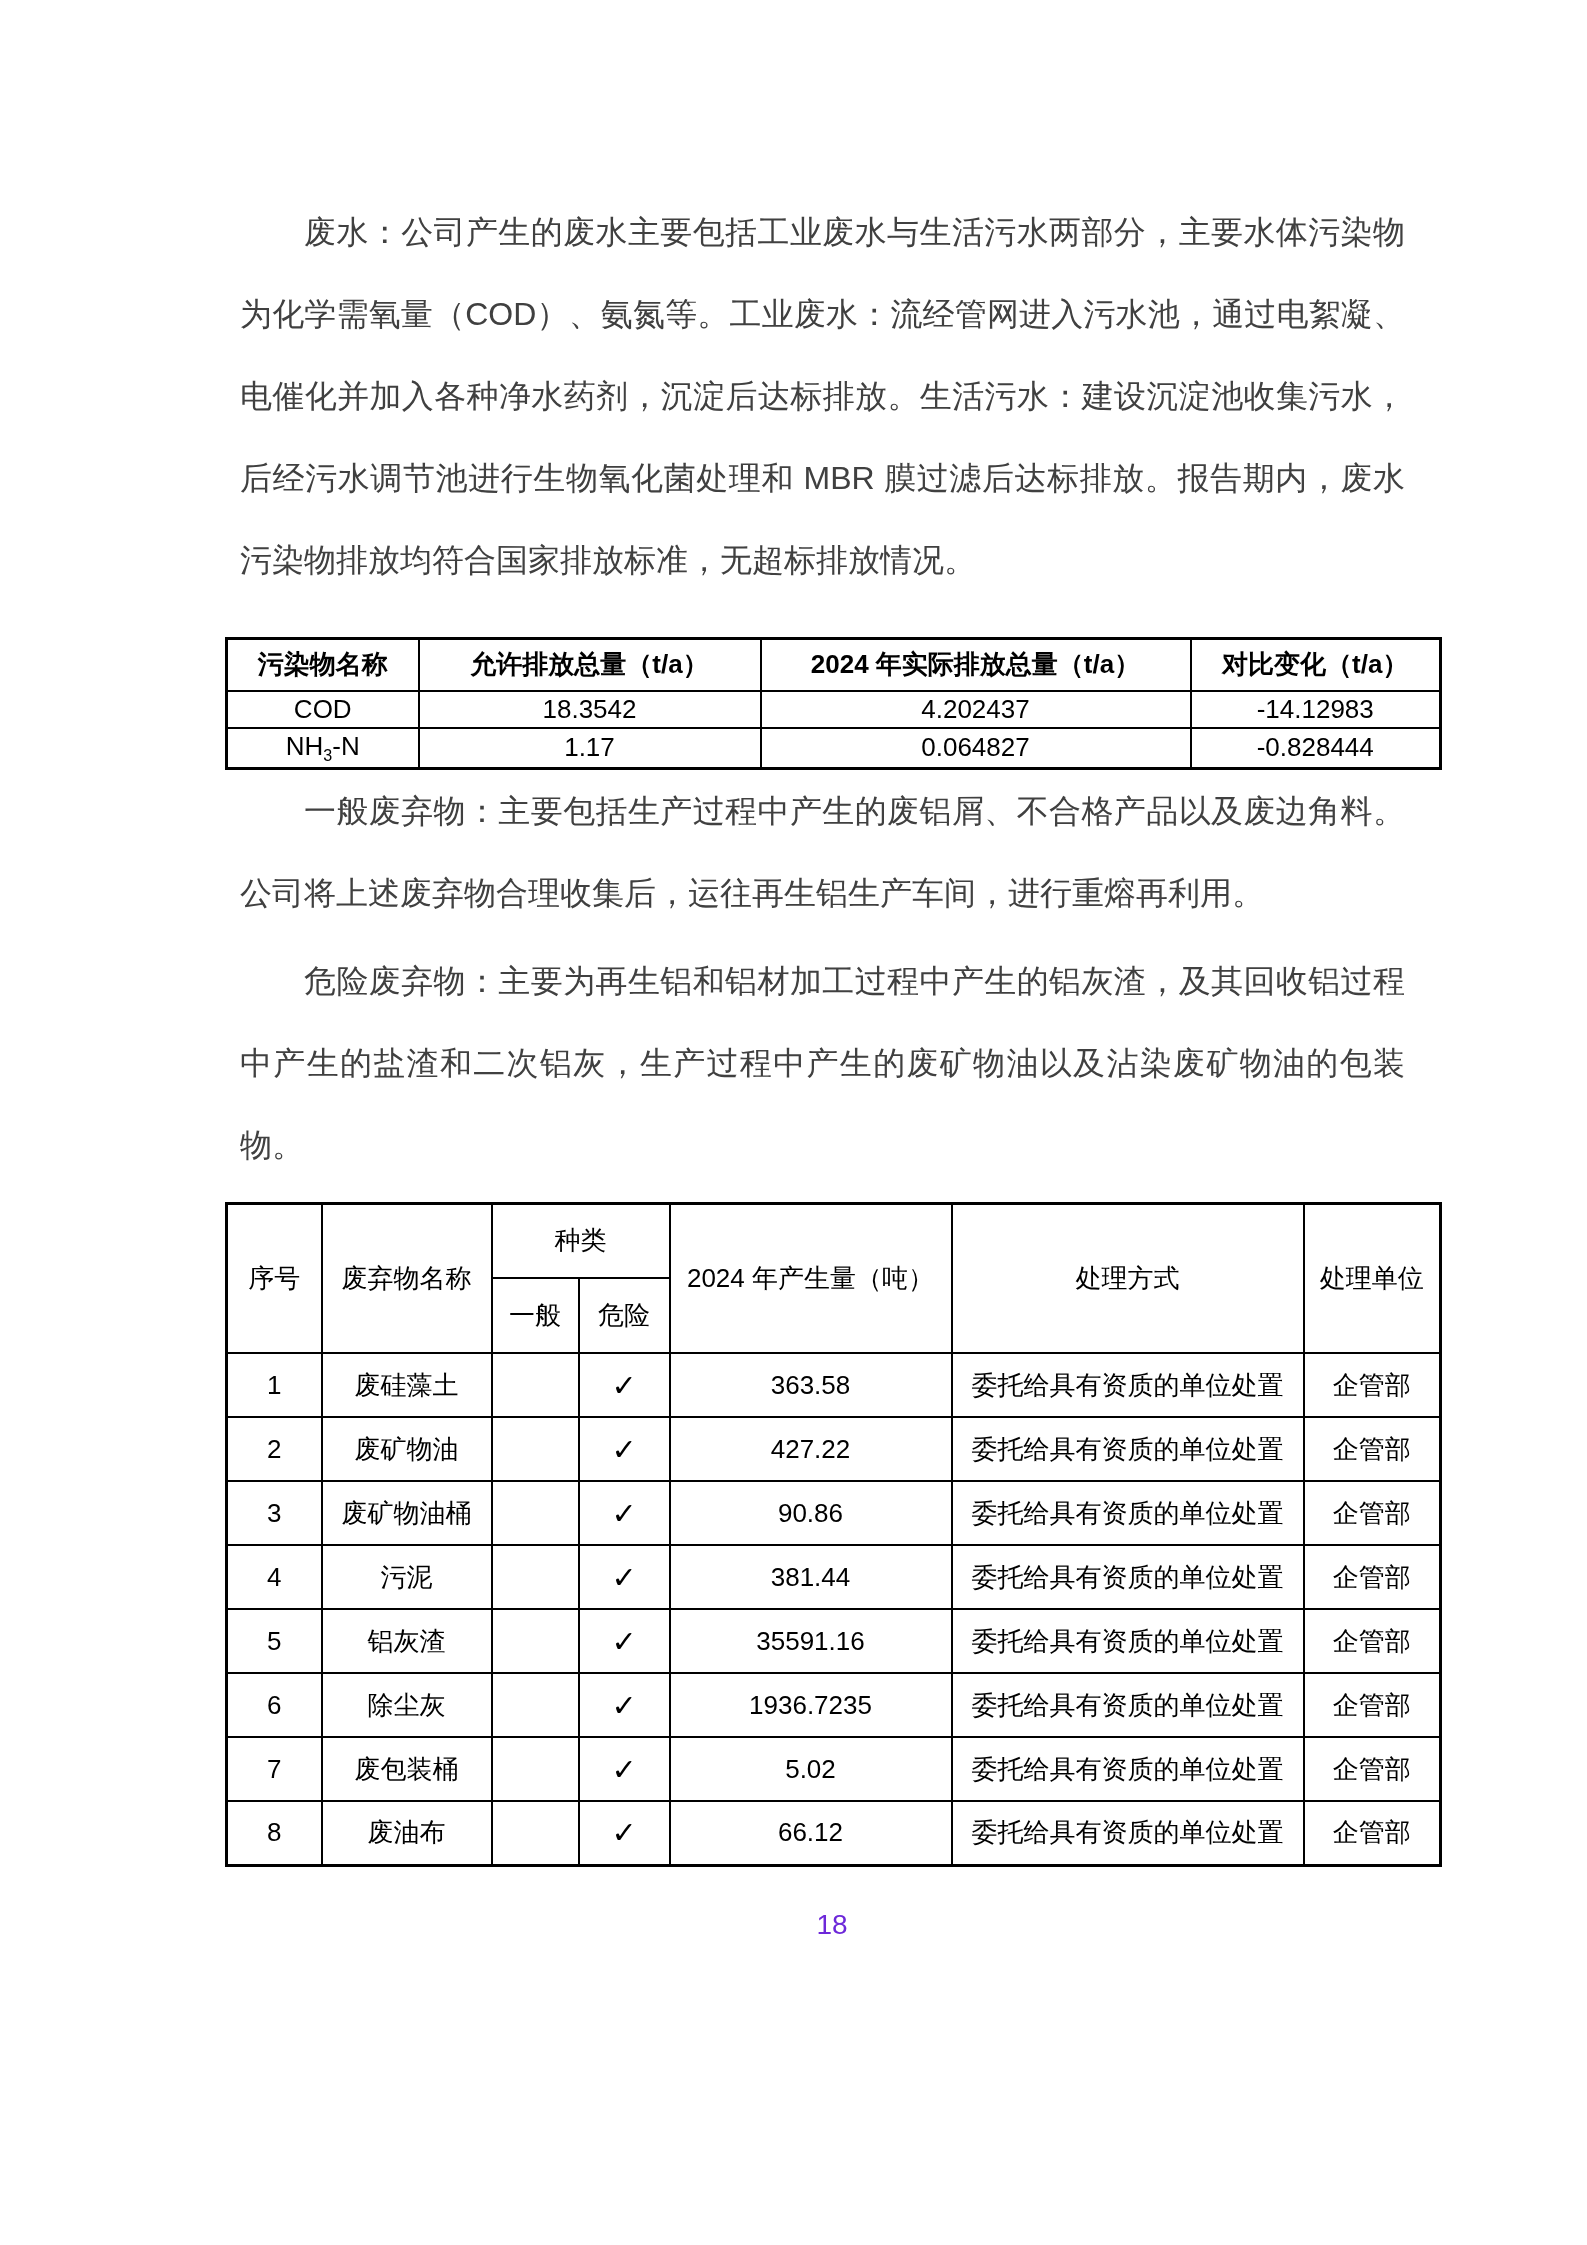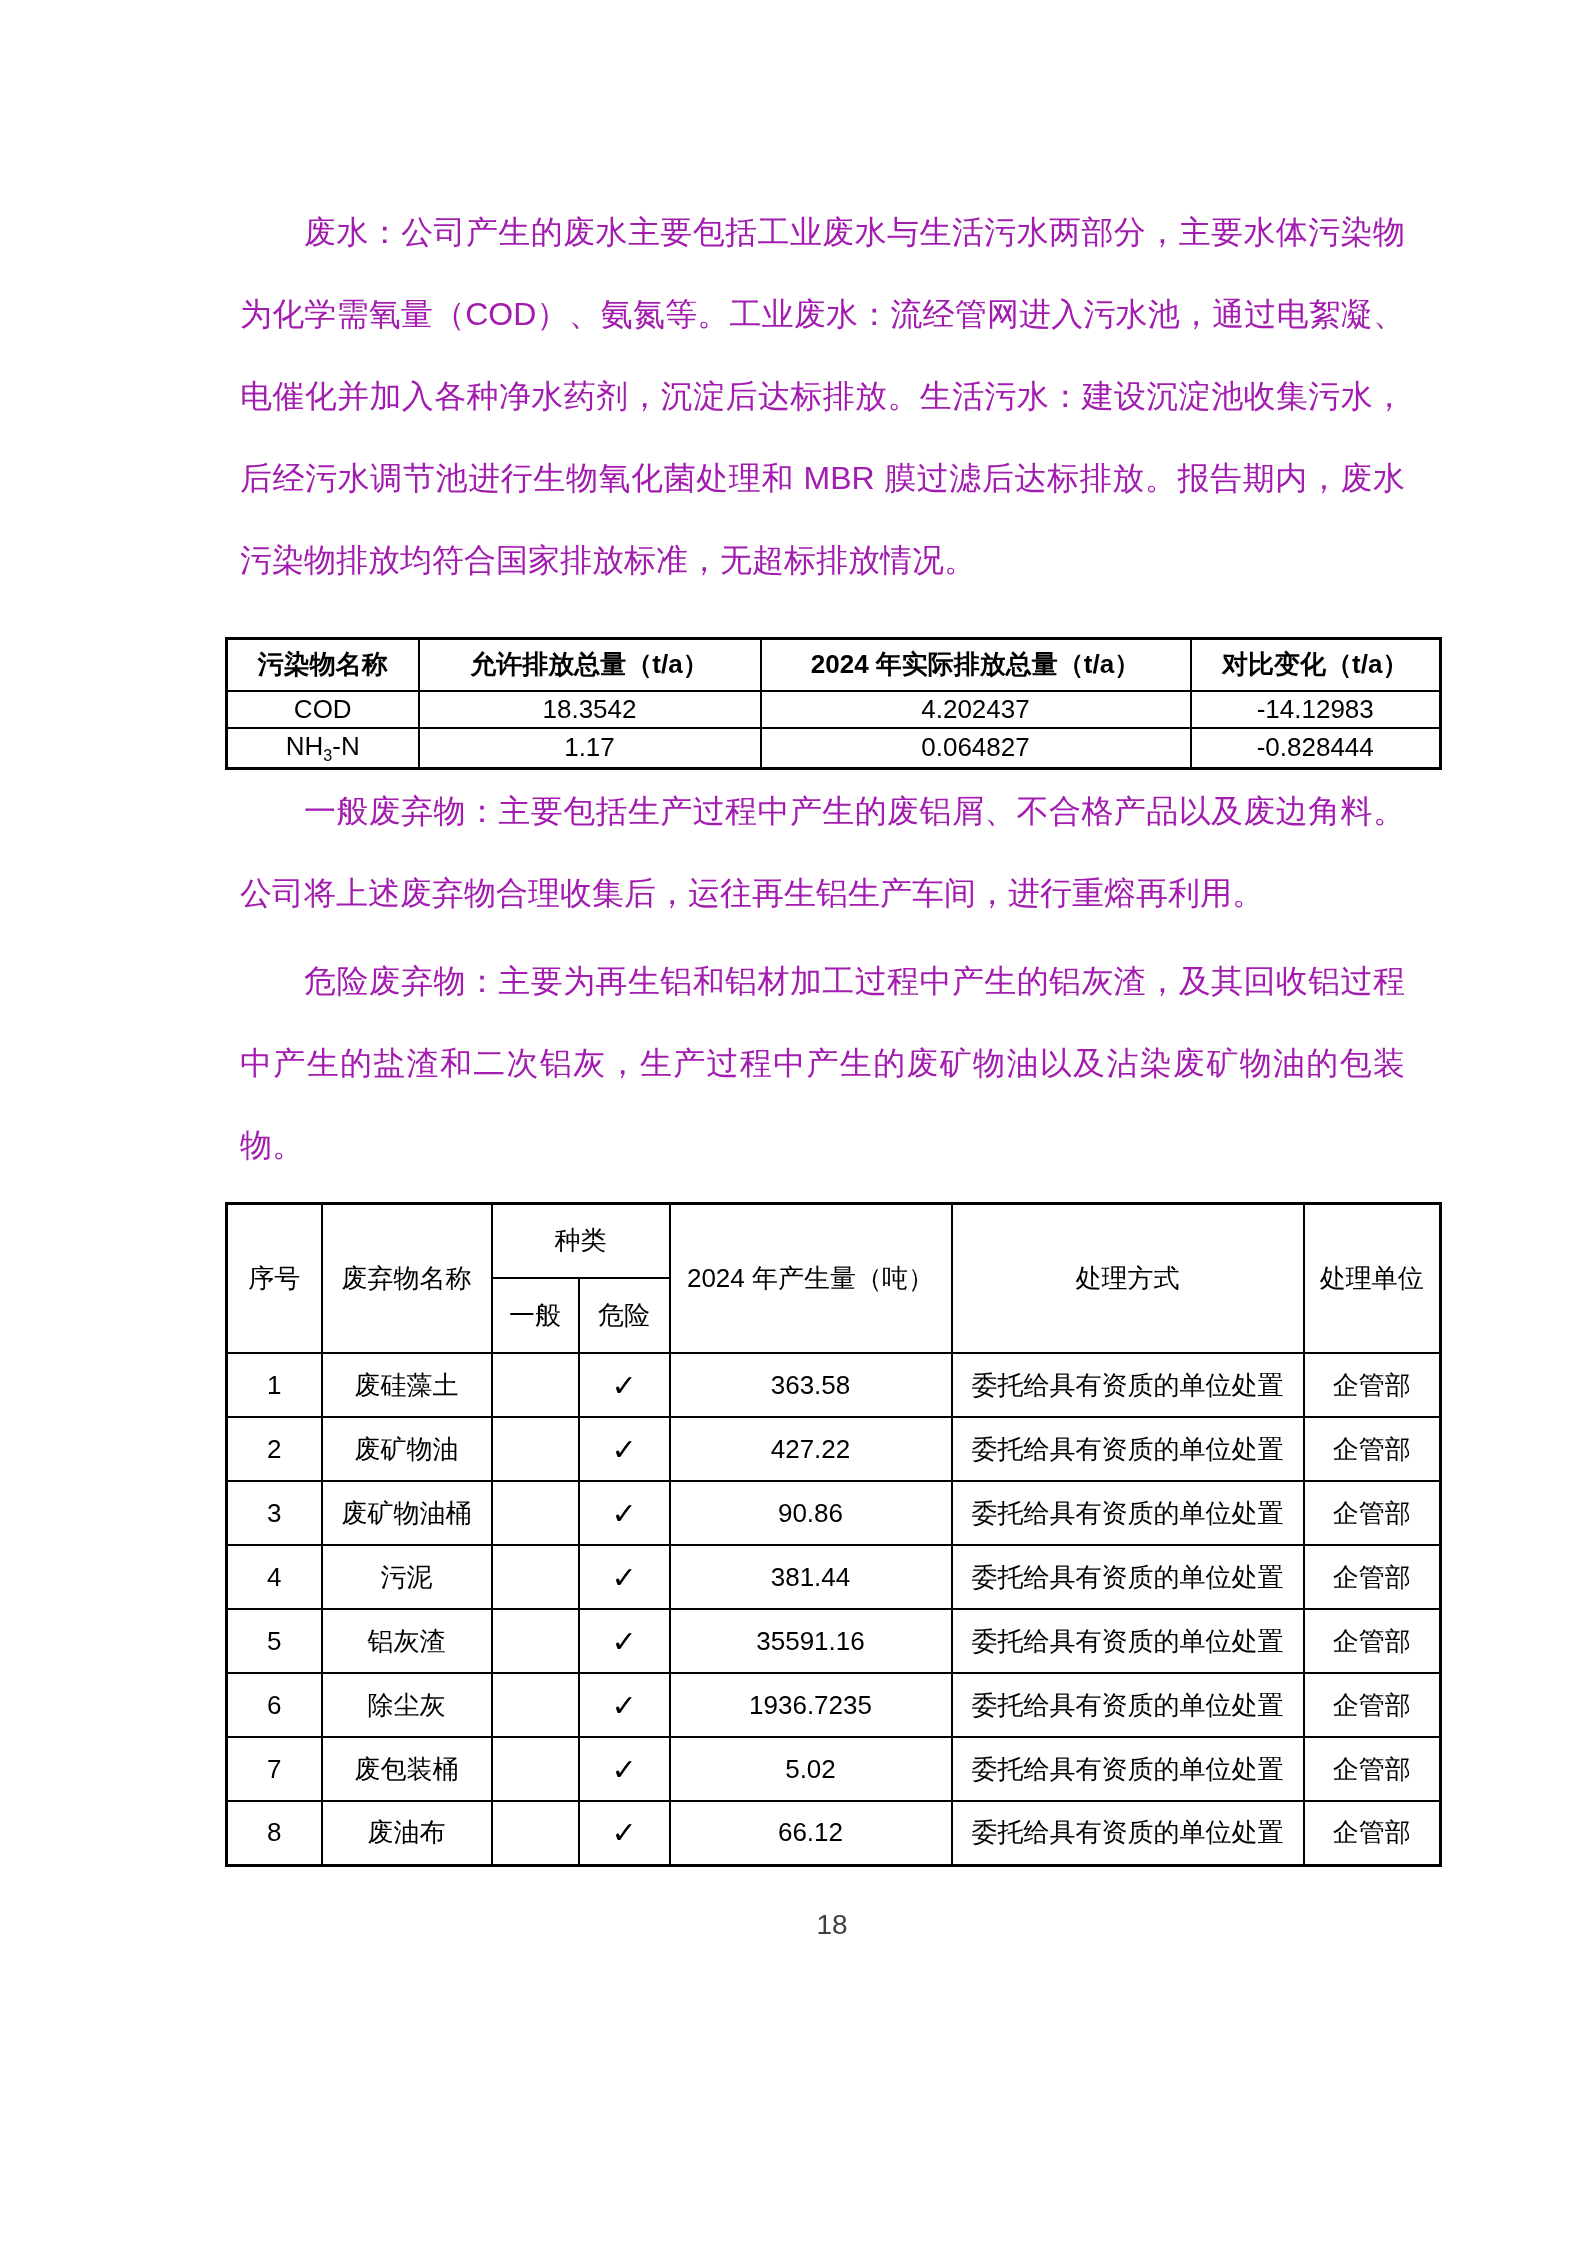--- a/index.html
+++ b/index.html
@@ -13,21 +13,21 @@
   }
   .content { padding: 191px 0 0 225px; }
 
   .para {
     width: 1165px;
     margin-left: 15px;
     font-size: 32px;
     line-height: 82px;
     text-align: justify;
     text-indent: 2em;
-    color: #a21caf;
+    color: #404040;
   }
   .para + .para { margin-top: 6px; }
 
   table {
     border-collapse: collapse;
     table-layout: fixed;
     width: 1214px;
     border: 3px solid #000;
   }
   th, td {
@@ -51,21 +51,21 @@
   .waste-table { margin-top: 16px; }
   .waste-table th { font-weight: normal; height: 75px; }
   .waste-table td { height: 64px; }
   .waste-table .check { font-size: 30px; }
 
   .page-number {
     width: 1214px;
     margin-top: 42px;
     text-align: center;
     font-size: 28px;
-    color: #404040;
+    color: #6d28d9;
   }
 </style>
 </head>
 <body>
 
 <div class="content">
 
   <p class="para">废水：公司产生的废水主要包括工业废水与生活污水两部分，主要水体污染物为化学需氧量（COD）、氨氮等。工业废水：流经管网进入污水池，通过电絮凝、电催化并加入各种净水药剂，沉淀后达标排放。生活污水：建设沉淀池收集污水，后经污水调节池进行生物氧化菌处理和 MBR 膜过滤后达标排放。报告期内，废水污染物排放均符合国家排放标准，无超标排放情况。</p>
 
   <table class="emission-table">

